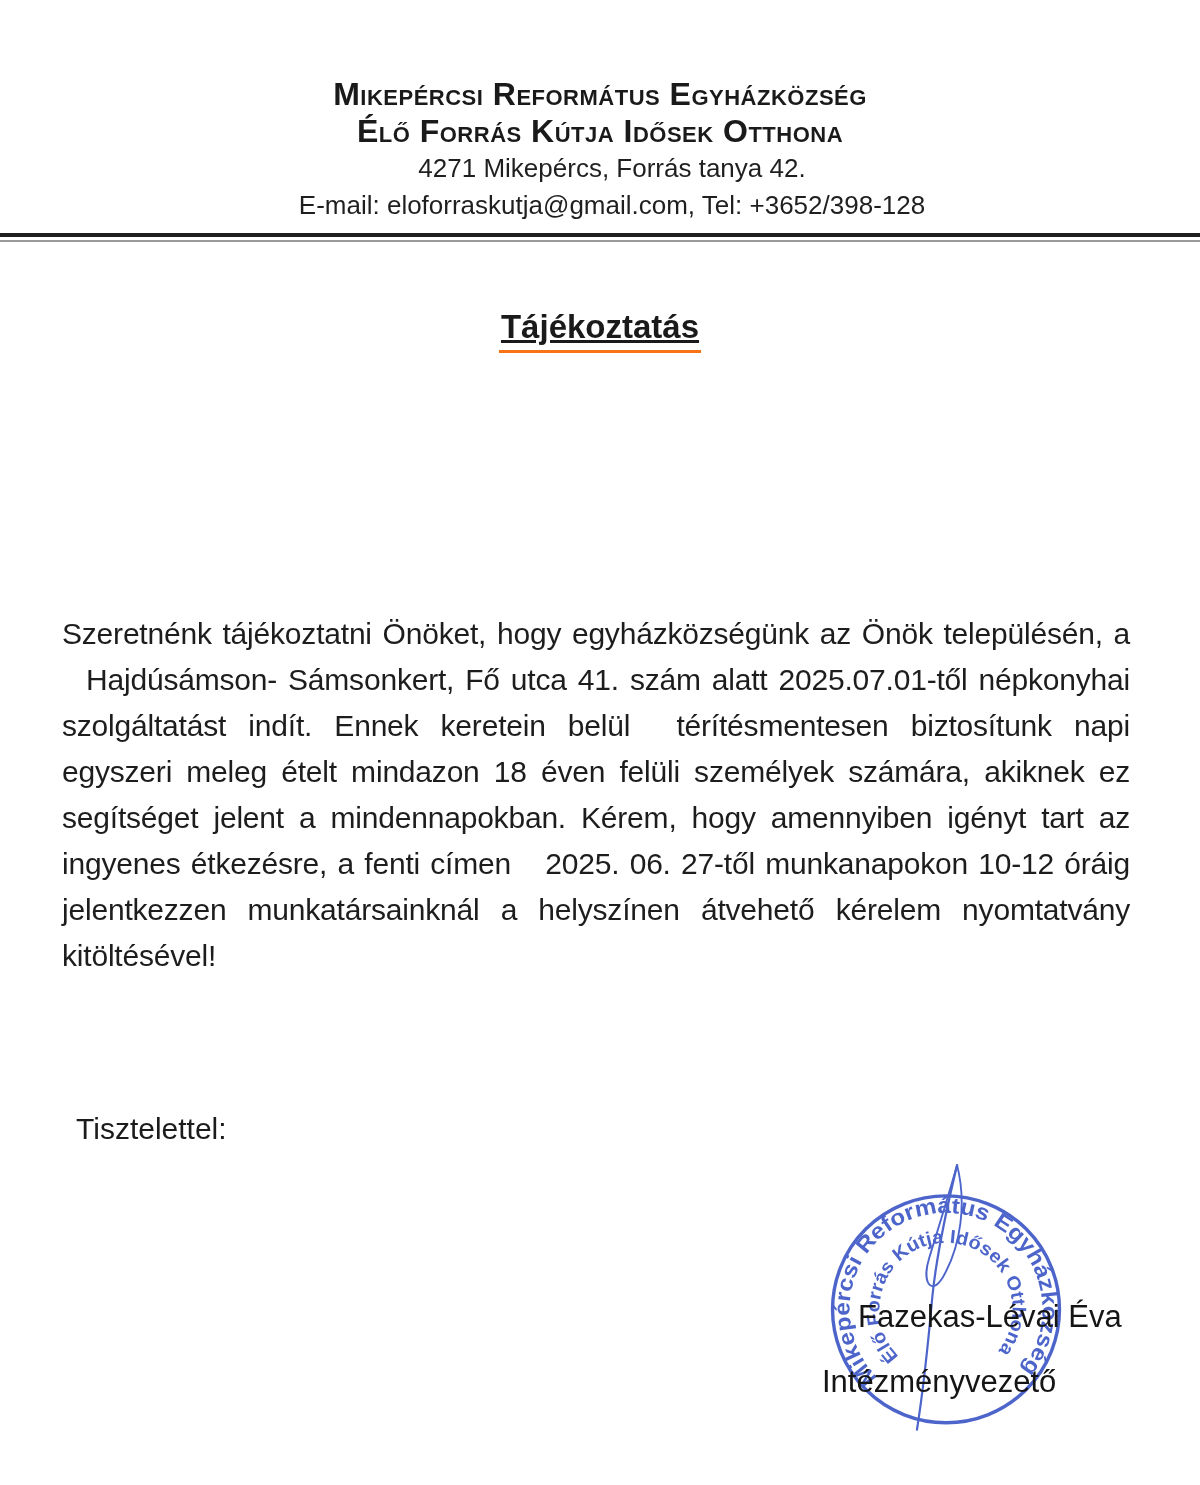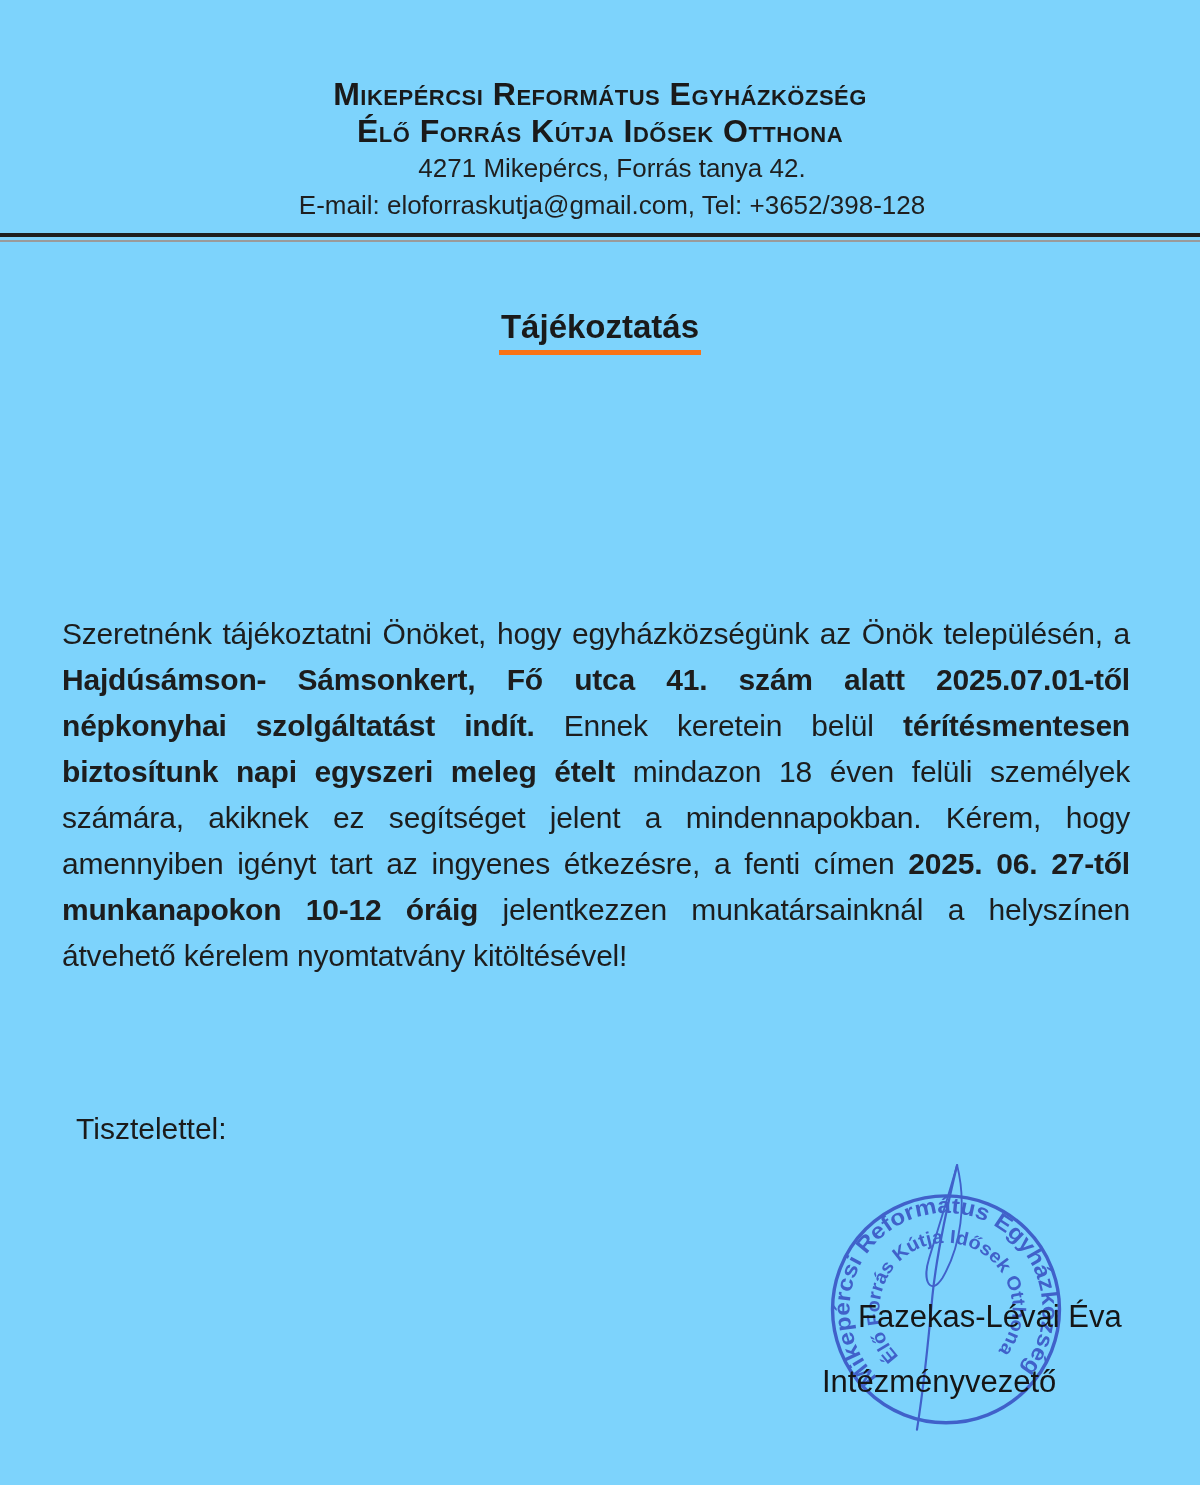--- a/index.html
+++ b/index.html
@@ -1,20 +1,20 @@
 <!DOCTYPE html>
 <html><head>
 <meta charset="utf-8">
 <style>
   html,body{margin:0;padding:0;background:#e8e8e8;}
   .page{
     position:relative;
     width:1200px;height:1485px;
     margin:0 auto;
-    background:#7dd3fc;
+    background:#ffffff;
     font-family:"Liberation Sans", sans-serif;
     color:#1d1d1d;
     overflow:hidden;
   }
   
   .letterhead{
     position:absolute;top:76px;left:0;right:0;
     text-align:center;
   }
   .letterhead .org{
@@ -38,36 +38,37 @@
     border-bottom:2px solid #9a9a9a;
   }
   
   .doc-title-wrap{
     position:absolute;top:308px;left:0;right:0;text-align:center;
   }
   .doc-title{
     display:inline-block;
     font-size:33px;font-weight:bold;
     color:#1a1a1a;
-    border-bottom:5px solid #f97316;
+    border-bottom:3px solid #f97316;
     padding:0 2px 4px 2px;
+    text-decoration:underline;
   }
   .greeting{
     position:absolute;top:497px;left:62px;
     font-size:31px;color:#20242c;
   }
   .body-par{
     position:absolute;top:611px;left:62px;width:1068px;
     font-size:30px;
     line-height:46px;
     text-align:justify;
     color:#1d1d1d;
     letter-spacing:-0.2px;
   }
-  .body-par .b{font-weight:bold;}
+  .body-par .b{font-weight:normal;margin-left:24px;}
   .closing{
     position:absolute;top:1112px;left:76px;right:0;
     font-size:30px;color:#1b1b1b;
   }
   .date-line{
     position:absolute;top:1301px;left:62px;
     font-size:31px;color:#1b1b1b;z-index:3;
   }
   .signer-name{
     position:absolute;top:1299px;left:822px;

